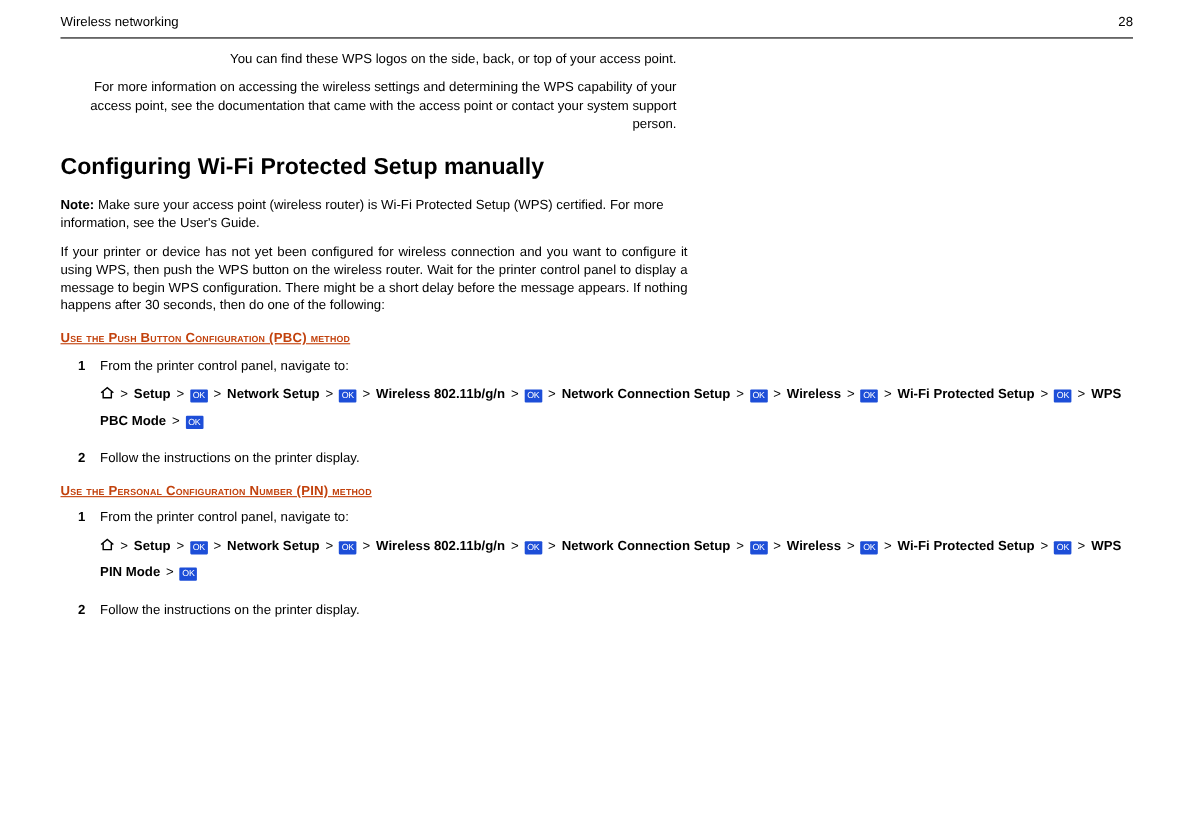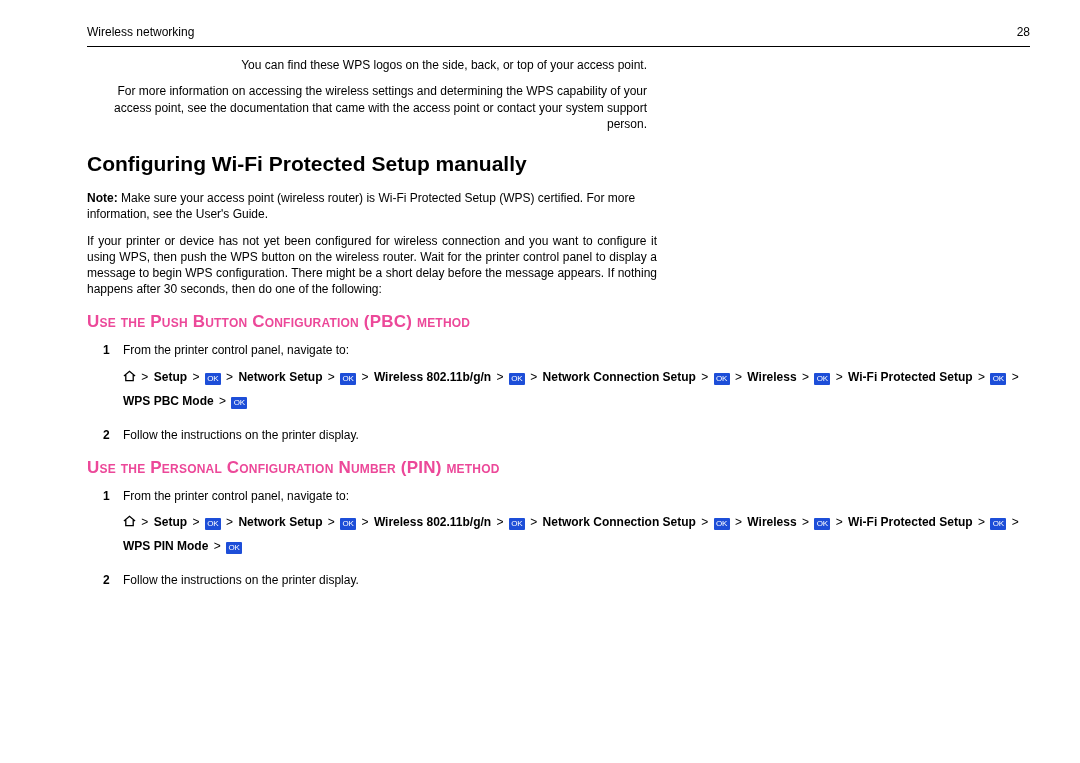--- a/index.html
+++ b/index.html
@@ -7,22 +7,21 @@
   body {
     width: 1080px;
     height: 763px;
     background: #fff;
     font-family: "Segoe UI", "Helvetica Neue", Arial, sans-serif;
     color: #000;
     font-size: 12px;
     line-height: 1.35;
   }
   .page {
-    padding: 24px 50px 0 55px;
-    margin-left: 32px;
+    padding: 12px 50px 0 55px;
   }
   .header-row {
     display: flex;
     justify-content: space-between;
     font-size: 12px;
     margin-bottom: 6px;
   }
   .hr {
     border: none;
     border-top: 1px solid #000;
@@ -32,25 +31,26 @@
   h1 {
     font-size: 21px;
     font-weight: 700;
     margin: 18px 0 12px 0;
   }
   .note { max-width: 560px; margin: 0 0 10px 0; }
   .note .italic { }
   .body-para { max-width: 570px; margin: 0 0 14px 0; text-align: justify; }
   h2 {
     font-variant: small-caps;
-    font-size: 17px;
+    font-size: 12px;
     font-weight: 700;
-    color: #ec4899;
+    color: #c2410c;
     margin: 12px 0 8px 0;
     letter-spacing: 0.2px;
+    text-decoration: underline;
   }
   ol.steps {
     list-style: none;
     padding: 0;
     margin: 0 0 0 22px;
   }
   ol.steps > li {
     position: relative;
     padding-left: 14px;
     margin-bottom: 14px;

